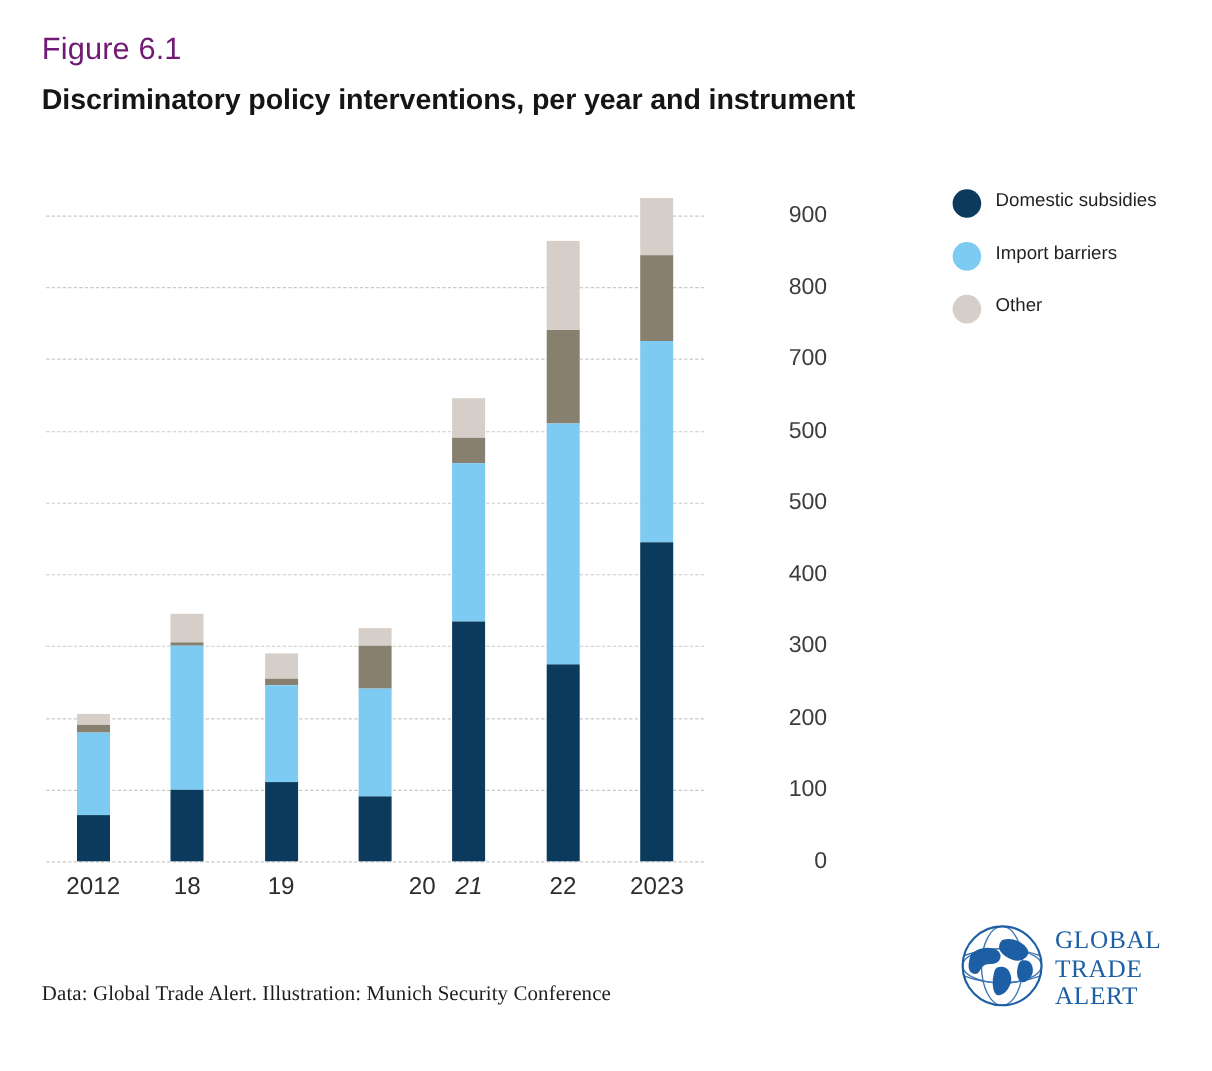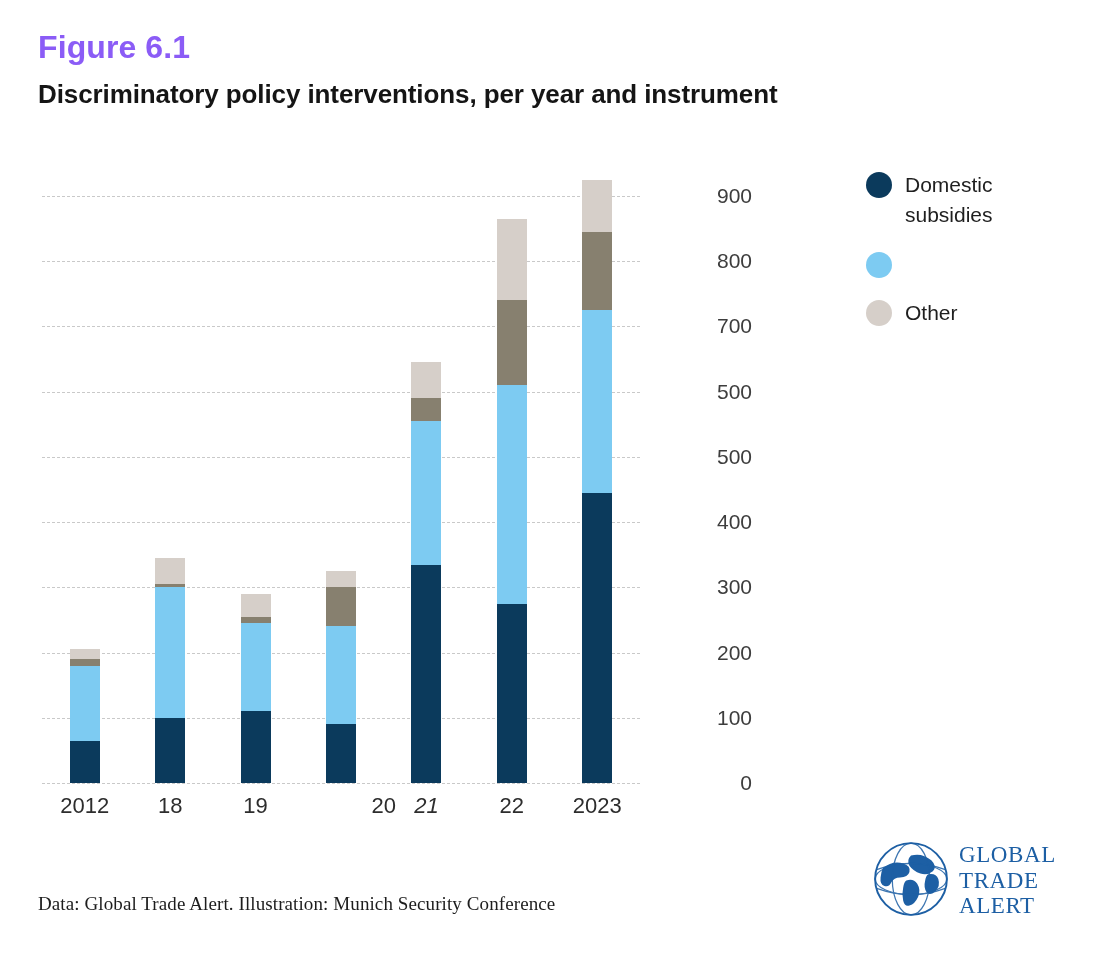--- a/index.html
+++ b/index.html
@@ -18,23 +18,23 @@
   }
 
   
   #figure-header {
     position: absolute;
     left: 38px;
     top: 28px;
     width: 1000px;
   }
   #figure-number {
-    font-size: 32px;
-    color: #8b5cf6;
-    font-weight: 700;
+    font-size: 28px;
+    color: #701a75;
+    font-weight: 400;
     letter-spacing: .1px;
     line-height: 1.2;
   }
   #figure-title {
     font-size: 26px;
     font-weight: 700;
     color: #151515;
     margin-top: 12px;
     line-height: 1.25;
     letter-spacing: -.1px;
@@ -108,21 +108,21 @@
     margin-bottom: 20px;
   }
   .legend-swatch {
     width: 26px;
     height: 26px;
     border-radius: 50%;
     flex: 0 0 26px;
     margin-top: 2px;
   }
   .legend-label {
-    font-size: 21px;
+    font-size: 17px;
     color: #1f1f1f;
     line-height: 1.42;
     margin-left: 13px;
     max-width: 150px;
   }
 
   
   #source-note {
     position: absolute;
     left: 38px;
@@ -243,20 +243,21 @@
   </div>
 </div>
 
 <div id="legend">
     <div class="legend-item">
       <span class="legend-swatch" style="background: rgb(11, 58, 92);"></span>
       <span class="legend-label">Domestic subsidies</span>
     </div>
     <div class="legend-item">
       <span class="legend-swatch" style="background: rgb(125, 203, 242);"></span>
+      <span class="legend-label">Import barriers</span>
     </div>
     <div class="legend-item">
       <span class="legend-swatch" style="background: rgb(214, 207, 201);"></span>
       <span class="legend-label">Other</span>
     </div>
   </div>
 
 <div id="source-note">Data: Global Trade Alert. Illustration: Munich Security Conference</div>
 
 <div id="gta-logo">

